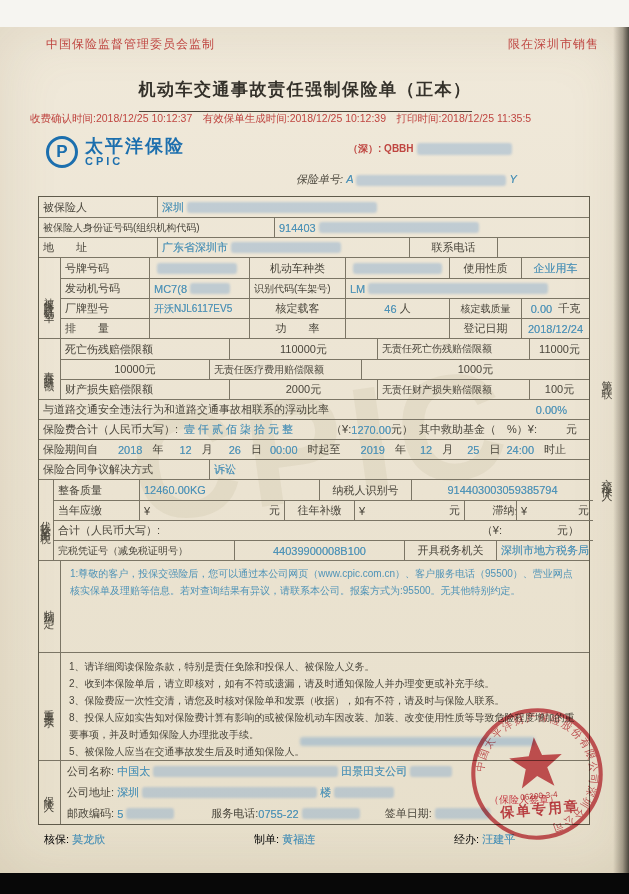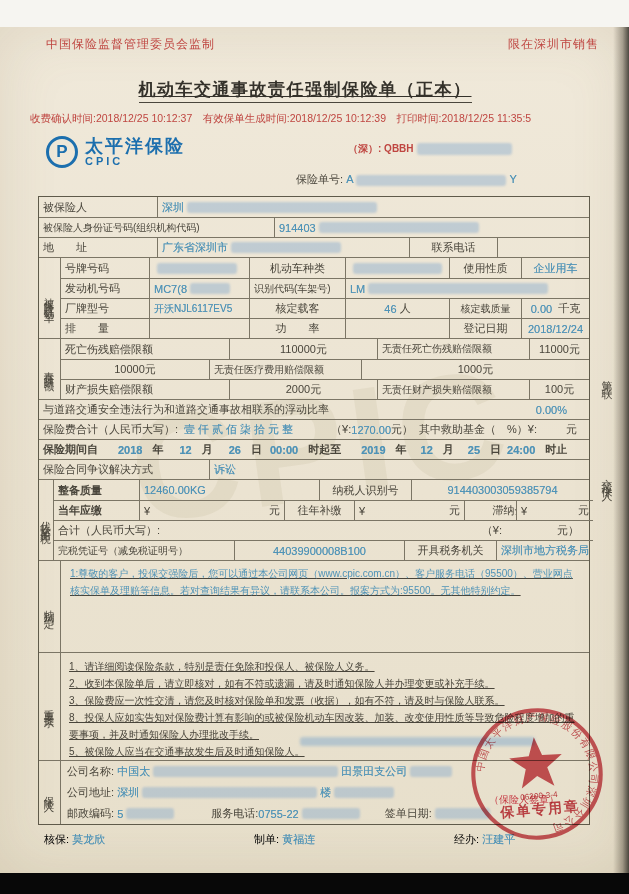--- a/index.html
+++ b/index.html
@@ -18,62 +18,62 @@
   .bottom-bar{position:absolute;left:0;bottom:0;width:629px;height:21px;background:#080808;}
   .watermark{position:absolute;left:130px;top:360px;font-size:150px;font-weight:bold;
     color:rgba(190,178,146,.18);transform:rotate(-8deg);letter-spacing:6px;pointer-events:none;}
   .red{color:var(--red);}
   .blue{color:var(--blue);text-shadow:0 0 .5px rgba(79,147,183,.7);}
   .ink{color:var(--ink);}
   .supervisor{position:absolute;left:46px;top:36px;font-size:12px;letter-spacing:1px;}
   .region{position:absolute;right:30px;top:36px;font-size:12px;letter-spacing:1px;}
   .title{position:absolute;left:0;top:78px;width:610px;text-align:center;font-size:17px;
     font-weight:bold;color:#34312a;letter-spacing:1.5px;}
-  .title span{border-bottom:1.5px solid #4a463c;padding-bottom:3px;text-decoration:underline;}
+  .title span{border-bottom:1.5px solid #4a463c;padding-bottom:12px;}
   .timestamps{position:absolute;left:30px;top:112px;width:599px;font-size:10.5px;
     white-space:nowrap;overflow:hidden;}
   .logo{position:absolute;left:46px;top:136px;display:flex;align-items:center;}
   .logo-mark{width:32px;height:32px;border-radius:50%;border:3px solid var(--logo);
     color:var(--logo);font-weight:bold;font-size:17px;display:flex;align-items:center;
     justify-content:center;margin-right:7px;}
   .logo-name{font-size:18px;font-weight:bold;color:var(--logo);letter-spacing:2px;line-height:1;}
   .logo-sub{font-size:11px;color:var(--logo);letter-spacing:3px;font-weight:bold;}
   .code-line{position:absolute;left:348px;top:142px;font-size:10px;font-weight:bold;}
-  .policy-line{position:absolute;left:296px;top:172px;font-size:11px;}
+  .policy-line{position:absolute;left:296px;top:172px;font-size:11px;font-style:italic;}
   .redact{display:inline-block;height:11px;border-radius:3px;background:rgba(128,168,204,.42);
     filter:blur(1.2px);vertical-align:middle;margin:0 3px;}
   .tbl{position:absolute;left:38px;top:196px;width:552px;border:1.5px solid #5f5a4a;
     font-size:11px;color:var(--ink);}
   .tbl>*:not(:first-child){border-top:1px solid var(--bd);}
   .row{display:flex;align-items:center;justify-content:flex-end;}
   .h20{height:20px;}
   .c{padding:0 4px;overflow:hidden;white-space:nowrap;height:100%;display:flex;align-items:center;}
   .c+.c{border-left:1px solid var(--bd);}
   .tc{justify-content:center;}
   .section{display:flex;}
   .lead{width:22px;display:flex;align-items:center;justify-content:center;
     border-right:1px solid var(--bd);}
   .sec-rows{flex:1;display:flex;flex-direction:column;}
   .sec-rows>.row:not(:first-child){border-top:1px solid var(--bd);}
   .vtext{writing-mode:vertical-rl;text-orientation:upright;font-size:10.5px;
     letter-spacing:3px;color:var(--ink);}
   .w118{width:118px;}.w235{width:235px;flex-shrink:0;}.w88{width:88px;flex-shrink:0;}
   .w100{width:100px;flex-shrink:0;}.w96{width:96px;flex-shrink:0;}.w104{width:104px;flex-shrink:0;}
   .w72{width:72px;flex-shrink:0;}.w168{width:168px;flex-shrink:0;}.w148{width:148px;flex-shrink:0;}
-  .w152{width:152px;flex-shrink:0;}.w85{width:85px;flex-shrink:0;font-weight:bold;}.w145{width:145px;flex-shrink:0;}
+  .w152{width:152px;flex-shrink:0;}.w85{width:85px;flex-shrink:0;}.w145{width:145px;flex-shrink:0;}
   .w70{width:70px;flex-shrink:0;}.w110{width:110px;flex-shrink:0;}.w52{width:52px;flex-shrink:0;padding-left:41px;}
   .w180{width:180px;flex-shrink:0;}.w170{width:170px;flex-shrink:0;}.w92{width:92px;flex-shrink:0;}
   .flex1{flex:1;min-width:0;}
   .sp{flex:1;}
   .small{font-size:10px;}
-  .pr span{margin-right:10px;font-weight:bold;}
+  .pr span{margin-right:10px;}
   .special-text{font-size:10px;line-height:1.65;color:var(--blue);white-space:normal;
     padding:5px 9px;align-self:flex-start;}
   .notes-body{padding:5px 8px;font-size:10px;line-height:1.7;white-space:normal;}
-  .tall{align-items:flex-start;text-decoration:underline;}
+  .tall{align-items:flex-start;}
   .overprint{position:absolute;left:300px;top:737px;width:235px;height:9px;border-radius:3px;
     background:rgba(120,165,205,.45);filter:blur(1.4px);}
   .ins-line{height:21px;display:flex;align-items:center;padding:0 6px;white-space:nowrap;}
   .footer-line{position:absolute;left:44px;top:832px;width:546px;font-size:11px;display:flex;}
   .side-text{position:absolute;left:599px;font-size:11px;color:var(--ink);
     writing-mode:vertical-rl;text-orientation:upright;letter-spacing:4px;}
   .stamp-wrap{position:absolute;left:460px;top:697px;width:154px;height:154px;
     transform:rotate(-5deg);opacity:.9;mix-blend-mode:multiply;z-index:5;}
   .sign-note{position:absolute;left:489px;top:793px;font-size:10px;color:var(--stamp);z-index:2;}
   .unit{color:var(--ink);}

